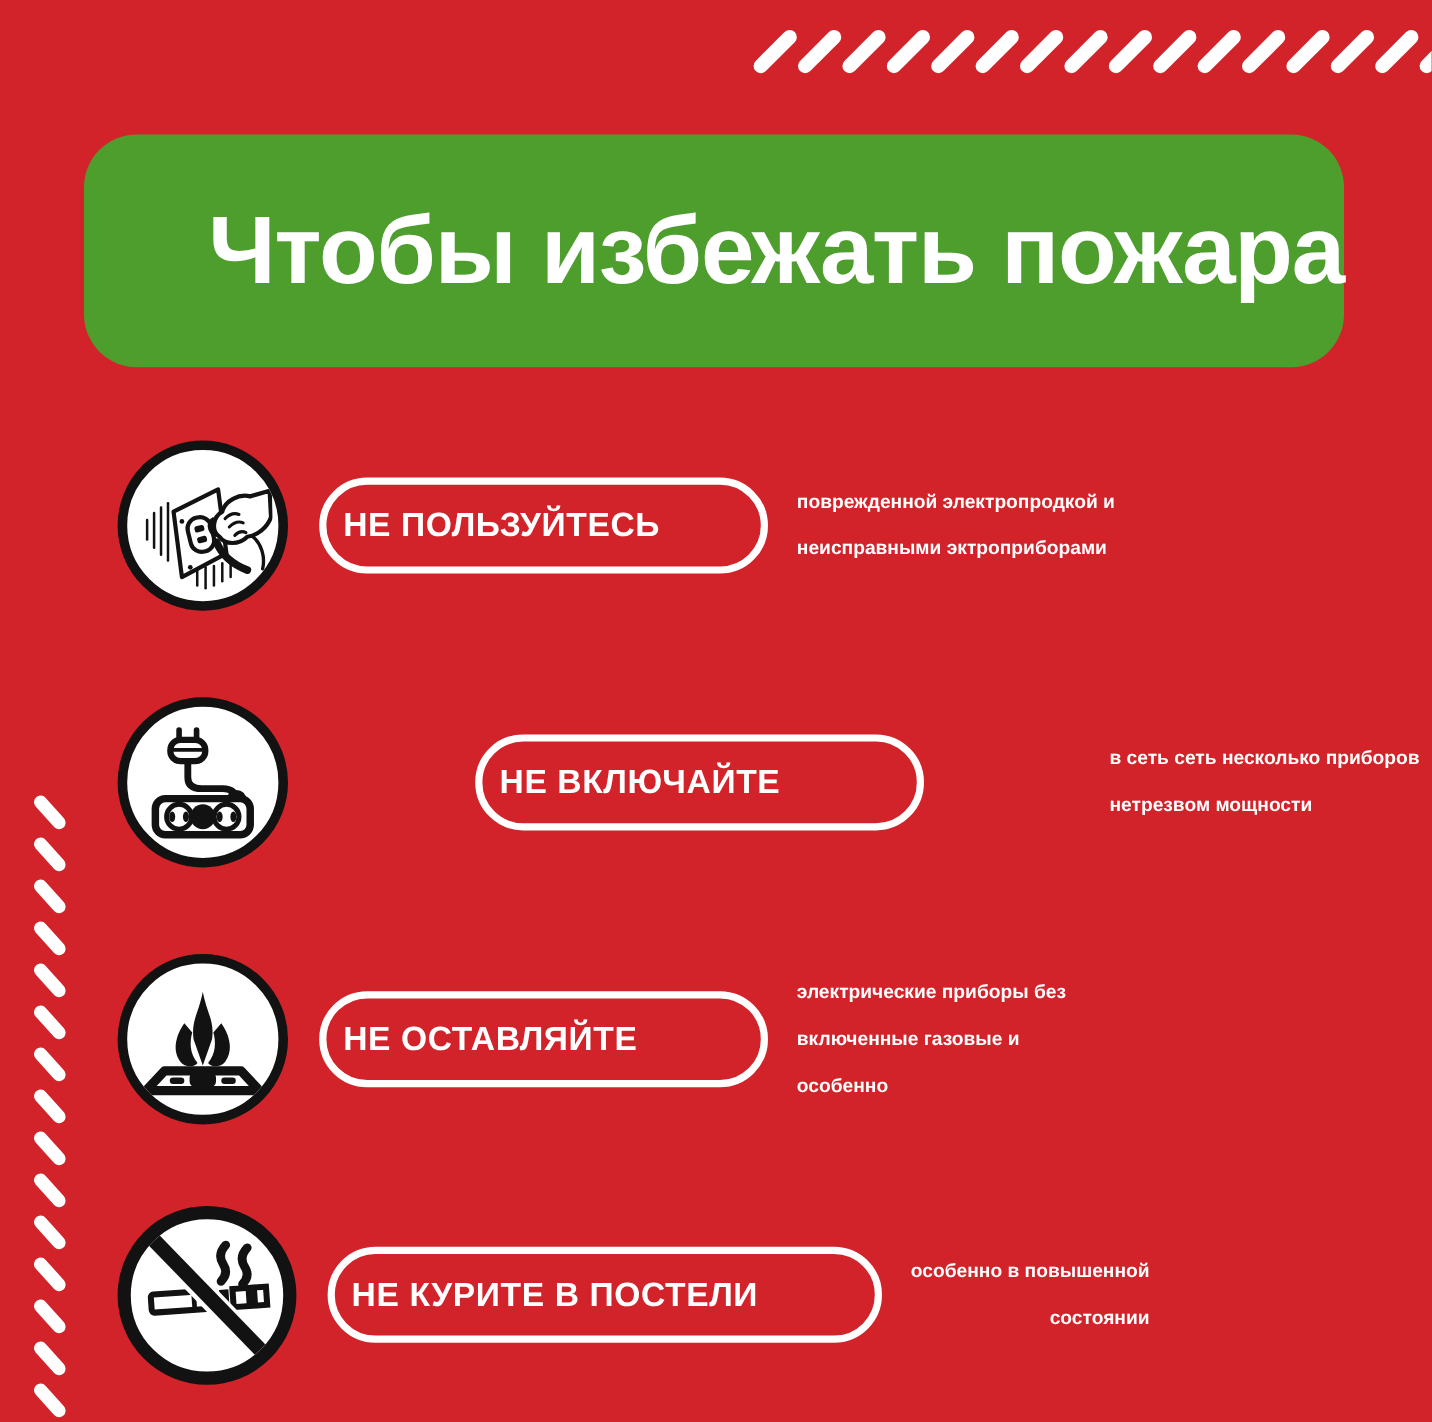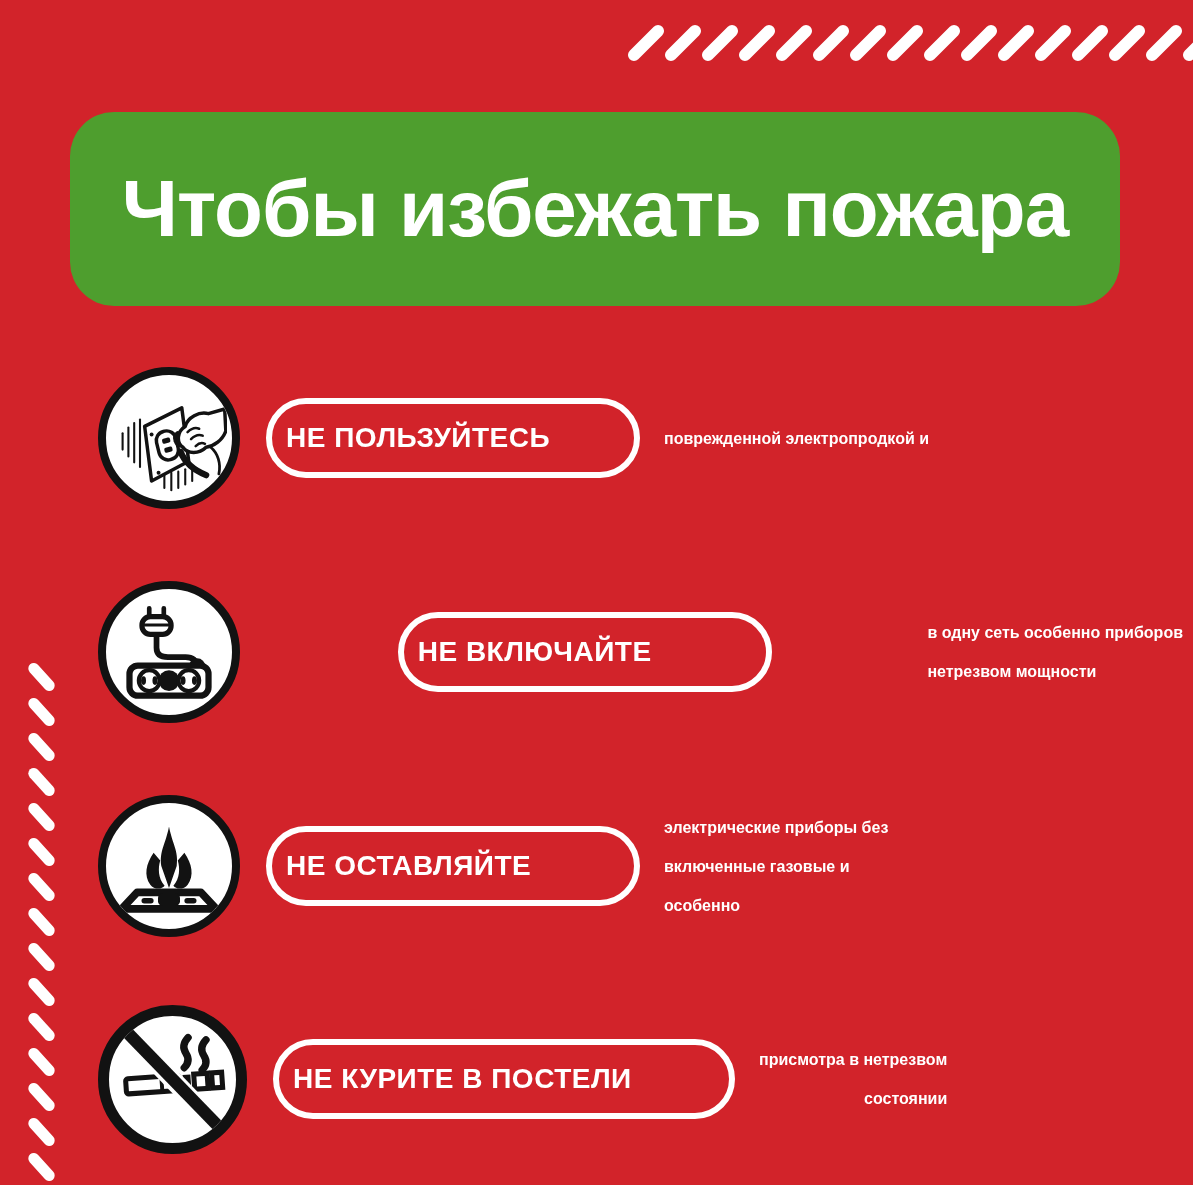--- a/index.html
+++ b/index.html
@@ -14,21 +14,21 @@
   .stripes-top { position: absolute; left: 640px; top: 20px; display: flex; gap: 25px; }
   .stripes-top i { display: block; flex: none; width: 12px; height: 46px; border-radius: 7px; background: #fff; transform: rotate(45deg); }
   .stripes-left { position: absolute; left: 36px; top: 660px; display: flex; flex-direction: column; gap: 1px; }
   .stripes-left i { display: block; width: 11px; height: 34px; border-radius: 6px; background: #fff; transform: rotate(-42deg); }
 
   
   .banner {
     position: absolute; left: 70px; top: 112px;
     width: 1050px; height: 194px;
     background: #4e9e2e; border-radius: 44px;
-    display: flex; align-items: center; justify-content: center;
+    display: flex; align-items: center; justify-content: flex-end;
   }
   .banner h1 {
     margin: 0; color: #fff; font-size: 80px; font-weight: bold;
     letter-spacing: -1px; white-space: nowrap;
   }
 
   
   .rule-row { position: absolute; left: 98px; right: 10px; height: 150px; display: flex; align-items: center; }
   .row-1 { top: 363px; } .row-2 { top: 577px; justify-content: space-between; } .row-3 { top: 791px; } .row-4 { top: 1004px; text-align: right; }
 
@@ -122,20 +122,21 @@
       <path d="M66,45 q5,-5 10,-3 M69,51 q5,-5 10,-3 M73,57 q4,-4 8,-2" stroke="#121212" stroke-width="2.2" fill="none" stroke-linecap="round"></path>
       <path d="M60,62 C64,72 72,78 82,82" stroke="#121212" stroke-width="5.5" fill="none" stroke-linecap="round"></path>
       <path d="M86,58 C92,63 95,72 93,81" stroke="#121212" stroke-width="2.4" fill="none" stroke-linecap="round"></path>
     </svg>
   </div>
   <div class="pill">
     <span>НЕ ПОЛЬЗУЙТЕСЬ</span>
   </div>
   <div class="desc">
     <div>поврежденной электропродкой и</div>
+    <div>неисправными эктроприборами</div>
   </div>
 </section>
 
 <section class="rule-row row-2">
   <div class="icon-circle">
     <svg viewBox="0 0 100 100" width="104" height="104">
       <g fill="none" stroke="#121212" stroke-linecap="round">
         <path d="M31,8 v8 M45,8 v8" stroke-width="4.5"></path>
         <path d="M38,33 v13 q0,9 11,9 h17 q10,0 11,9" stroke-width="5.5"></path>
       </g>
@@ -149,21 +150,21 @@
       <circle cx="50" cy="77.5" r="10" fill="#121212"></circle>
       <circle cx="69" cy="77.5" r="10" fill="#fff" stroke="#121212" stroke-width="4"></circle>
       <ellipse cx="63.5" cy="77.5" rx="2.4" ry="4.2" fill="#121212"></ellipse>
       <ellipse cx="74.5" cy="77.5" rx="2.4" ry="4.2" fill="#121212"></ellipse>
     </svg>
   </div>
   <div class="pill">
     <span>НЕ ВКЛЮЧАЙТЕ</span>
   </div>
   <div class="desc">
-    <div>в одну сеть особенно приборов</div>
+    <div>в сеть сеть несколько приборов</div>
     <div>нетрезвом мощности</div>
   </div>
 </section>
 
 <section class="rule-row row-3">
   <div class="icon-circle">
     <svg viewBox="0 0 100 100" width="110" height="110">
       <path d="M50,14 C47,30 41,36 43,50 L50,70 L57,50 C59,36 53,30 50,14 Z" fill="#121212"></path>
       <path d="M36,38 C29,48 27,59 33,67 C36,71 43,72 46,68 C40,61 40,52 42,45 Z" fill="#121212"></path>
       <path d="M64,38 C71,48 73,59 67,67 C64,71 57,72 54,68 C60,61 60,52 58,45 Z" fill="#121212"></path>
@@ -198,16 +199,16 @@
         <path d="M76,42 q6,-6 1.5,-13 q-4.5,-7 2,-14"></path>
       </g>
       <line x1="24" y1="24" x2="78" y2="80" stroke="#fff" stroke-width="17"></line>
       <line x1="2" y1="1" x2="99" y2="101" stroke="#121212" stroke-width="11"></line>
     </svg>
   </div>
   <div class="pill">
     <span>НЕ КУРИТЕ В ПОСТЕЛИ</span>
   </div>
   <div class="desc">
-    <div>присмотра в нетрезвом</div>
+    <div>особенно в повышенной</div>
     <div>состоянии</div>
   </div>
 </section>
 
 </body></html>

